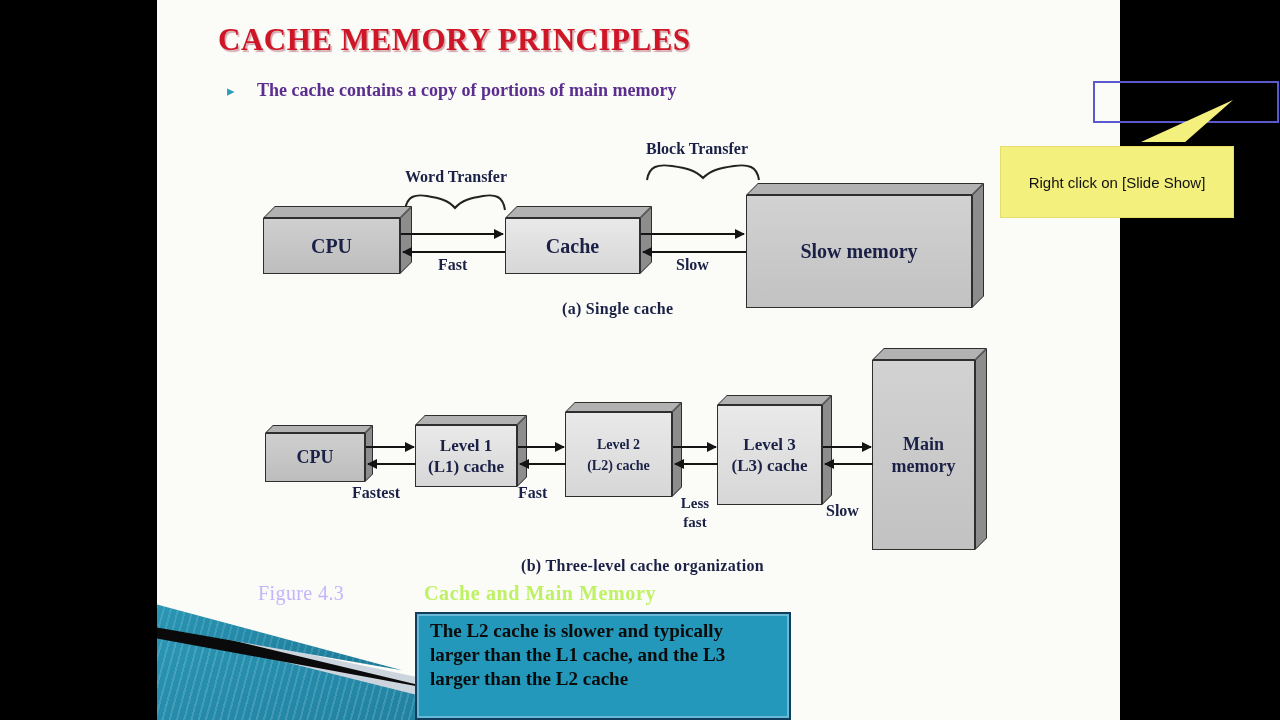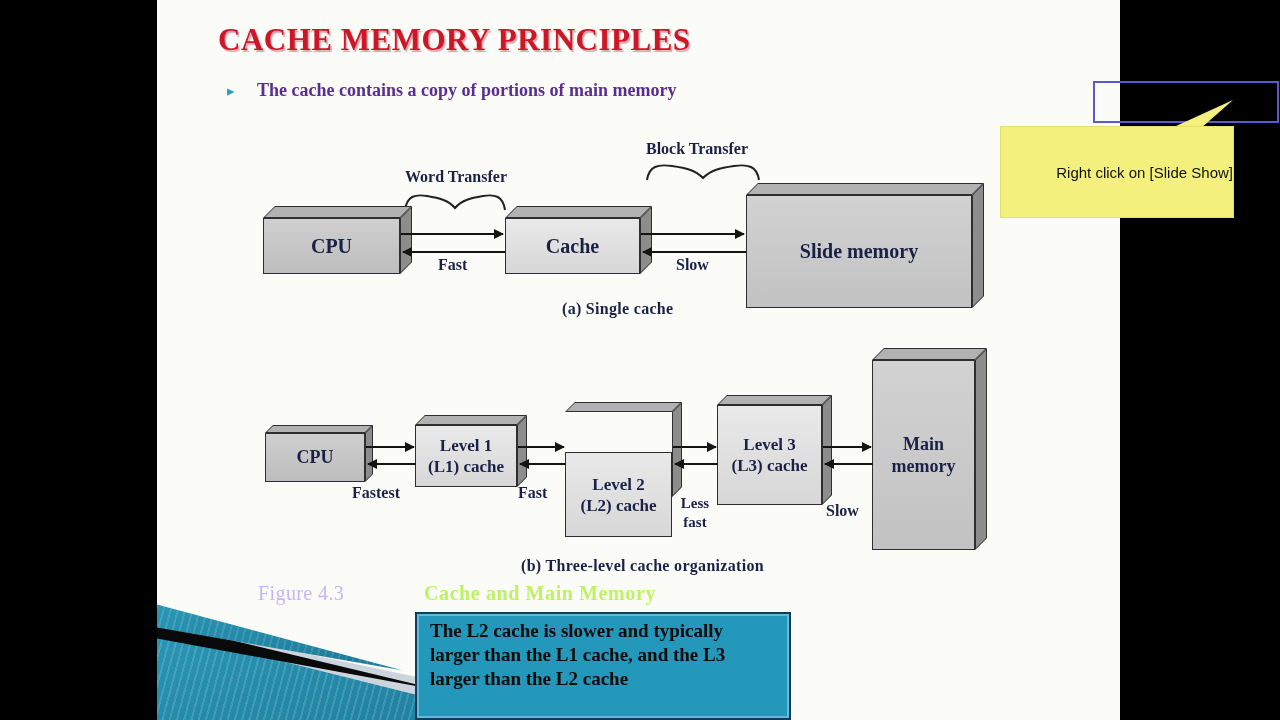--- a/index.html
+++ b/index.html
@@ -56,23 +56,23 @@
 
   
   #note-box{left:415px;top:612px;width:376px;height:108px;background:#2398ba;
             border:2px solid #123c5e;box-sizing:border-box;
             box-shadow:inset 0 0 0 2px rgba(160,215,235,.55);
             padding:5px 0 0 13px;}
   .note-line{font-size:19px;line-height:24px;font-weight:bold;color:#0b0b0b;
              font-family:"Liberation Serif",serif;white-space:nowrap;}
 
   
-  #tooltip{left:1000px;top:126px;width:234px;height:92px;background:#f3f07e;
+  #tooltip{left:1000px;top:146px;width:234px;height:72px;background:#f3f07e;
            border:1px solid #e4de6a;box-sizing:border-box;z-index:6;
-           display:flex;align-items:center;justify-content:flex-end;}
+           display:flex;align-items:center;justify-content:center;}
   #tooltip span{font-family:"Liberation Sans",sans-serif;font-size:15px;color:#111;}
   #tooltip-tail{left:1141px;top:100px;width:92px;height:42px;background:#f3f07e;z-index:6;
            clip-path:polygon(100% 0,0 100%,48% 100%);}
   #highlight-box{left:1093px;top:81px;width:186px;height:42px;border:2px solid #5a5ace;
            box-sizing:border-box;z-index:5;background:transparent;}
 
   svg.brace{position:absolute;overflow:visible;}
 </style>
 </head>
 <body>
@@ -104,21 +104,21 @@
     <div class="face ftop" style="left:0;top:0;width:135px;height:12px;"></div>
     <div class="face fside" style="left:135px;top:12px;width:12px;height:56px;"></div>
     <div class="face front fill-light" style="left:0;top:12px;width:135px;height:56px;font-size:20px;">
       <span>Cache</span>
     </div>
   </div>
   <div class="box3d" style="left:746px;top:183px;">
     <div class="face ftop" style="left:0;top:0;width:226px;height:12px;"></div>
     <div class="face fside" style="left:226px;top:12px;width:12px;height:113px;"></div>
     <div class="face front fill-mid" style="left:0;top:12px;width:226px;height:113px;font-size:20px;">
-      <span>Slide memory</span>
+      <span>Slow memory</span>
     </div>
   </div>
 
   <div class="arr r" style="left:401px;top:233px;width:102px;"></div>
   <div class="arr l" style="left:403px;top:251px;width:102px;"></div>
   <div class="arr r" style="left:641px;top:233px;width:103px;"></div>
   <div class="arr l" style="left:643px;top:251px;width:103px;"></div>
   <div class="abs dlabel" style="left:438px;top:256px;">Fast</div>
   <div class="abs dlabel" style="left:676px;top:256px;">Slow</div>
   <div class="cap" style="left:562px;top:300px;">(a) Single cache</div>
@@ -134,21 +134,21 @@
     <div class="face ftop" style="left:0;top:0;width:102px;height:10px;"></div>
     <div class="face fside" style="left:102px;top:10px;width:10px;height:62px;"></div>
     <div class="face front fill-light" style="left:0;top:10px;width:102px;height:62px;font-size:17px;line-height:21px;">
       <span>Level 1</span>
       <span>(L1) cache</span>
     </div>
   </div>
   <div class="box3d" style="left:565px;top:402px;">
     <div class="face ftop" style="left:0;top:0;width:107px;height:10px;"></div>
     <div class="face fside" style="left:107px;top:10px;width:10px;height:85px;"></div>
-    <div class="face front fill-light" style="left:0;top:10px;width:107px;height:85px;font-size:17px;line-height:21px;margin-top:40px;">
+    <div class="face front fill-light" style="left:0;top:10px;width:107px;height:85px;font-size:14px;line-height:21px;">
       <span>Level 2</span>
       <span>(L2) cache</span>
     </div>
   </div>
   <div class="box3d" style="left:717px;top:395px;">
     <div class="face ftop" style="left:0;top:0;width:105px;height:10px;"></div>
     <div class="face fside" style="left:105px;top:10px;width:10px;height:100px;"></div>
     <div class="face front fill-light" style="left:0;top:10px;width:105px;height:100px;font-size:17px;line-height:21px;">
       <span>Level 3</span>
       <span>(L3) cache</span>

